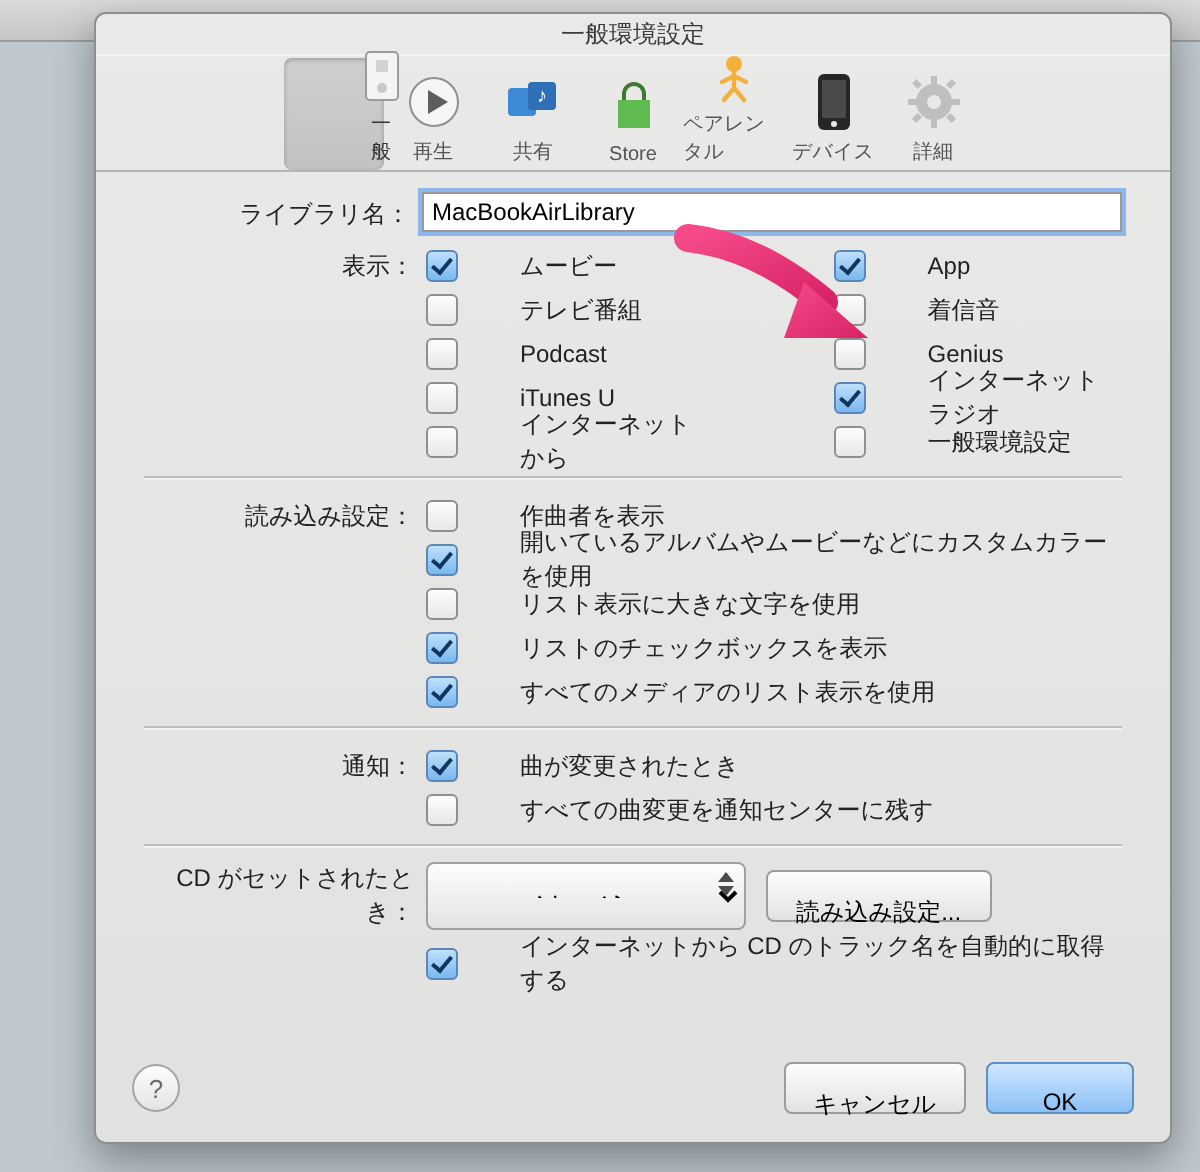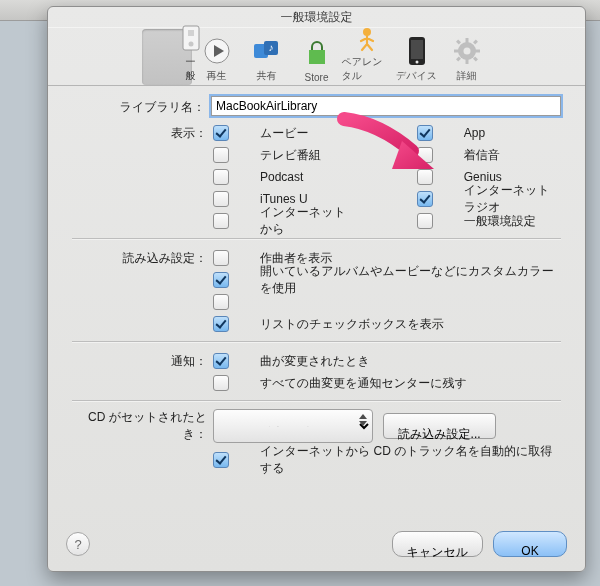--- a/index.html
+++ b/index.html
@@ -25,21 +25,21 @@
   .box.on::after{content:"";position:absolute;left:2px;top:3px;width:8px;height:4px;border-left:2px solid #10365e;border-bottom:2px solid #10365e;transform:rotate(-50deg);}
   hr.sep{border:none;border-top:1px solid #bdbdbd;margin:6px 0 8px 0;box-shadow:0 1px 0 #f2f2f1;}
   select.drop{height:34px;width:160px;border:1px solid #a0a0a0;border-radius:4px;background:linear-gradient(#fdfdfd,#e3e3e3);font-size:16px;padding:15px 6px;}
   .drop-container{position:relative;display:inline-block;}
   .drop-arrows{position:absolute;right:5px;top:2px;pointer-events:none;width:10px;height:18px;}
   .btn{height:22px;border:1px solid #9c9c9c;border-radius:4px;background:linear-gradient(#fdfdfd,#e2e2e2);padding:12px 14px;font-size:12px;cursor:pointer;}
   .btn.primary{background:linear-gradient(#cfe7ff,#8bc0f6);border-color:#5f8fc4;}
   .footer{position:absolute;left:18px;right:18px;bottom:14px;display:flex;align-items:center;}
   .help{width:22px;height:22px;border:1px solid #a5a5a5;border-radius:50%;background:linear-gradient(#fdfdfd,#e4e4e4);display:flex;align-items:center;justify-content:center;font-size:13px;color:#6b6b6b;}
   .spacer{flex:1;}
-  .footer .btn{min-width:74px;margin-left:10px;border-radius:10px;}
+  .footer .btn{min-width:74px;margin-left:10px;}
   
   .arrow{position:absolute;width:110px;height:70px;pointer-events:none;}
   
   .bg-tabs{position:absolute;top:0;left:0;right:0;height:20px;background:linear-gradient(#dadad8,#c6c6c4);border-bottom:1px solid #9c9c9c;}
 </style>
 </head>
 <body>
 <div class="wrap">
   <div class="bg-tabs"></div>
   <div class="sheet">
@@ -189,24 +189,29 @@
           <label class="cb">
               <span class="box"></span>
               <span>作曲者を表示</span>
             </label>
           <label class="cb">
               <span class="box on"></span>
               <span>開いているアルバムやムービーなどにカスタムカラーを使用</span>
             </label>
           <label class="cb">
               <span class="box"></span>
+              <span>リスト表示に大きな文字を使用</span>
             </label>
           <label class="cb">
               <span class="box on"></span>
               <span>リストのチェックボックスを表示</span>
+            </label>
+          <label class="cb">
+              <span class="box on"></span>
+              <span>すべてのメディアのリスト表示を使用</span>
             </label>
         </div>
       </div>
 
       <hr class="sep">
 
       <div class="row">
         <div class="lab">通知：</div>
         <div class="field">
           <label class="cb">

